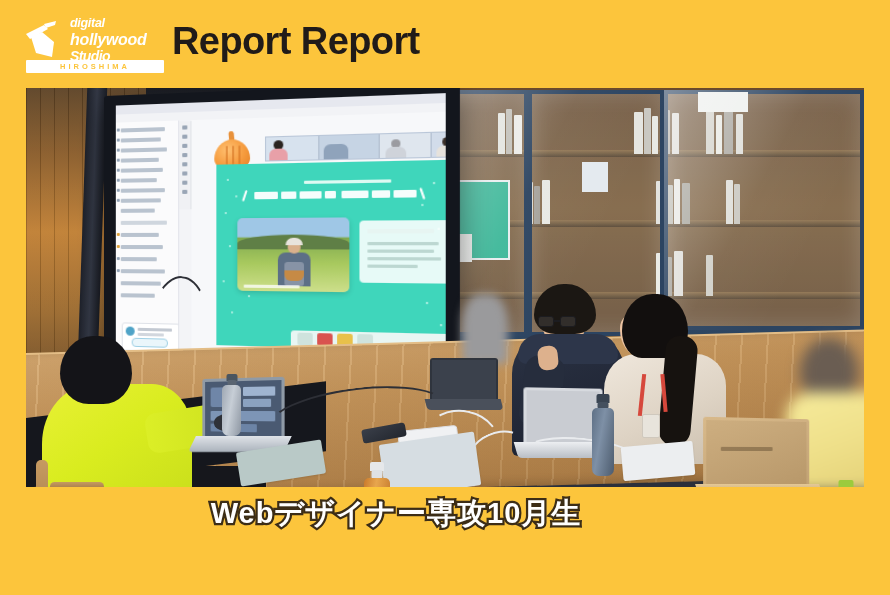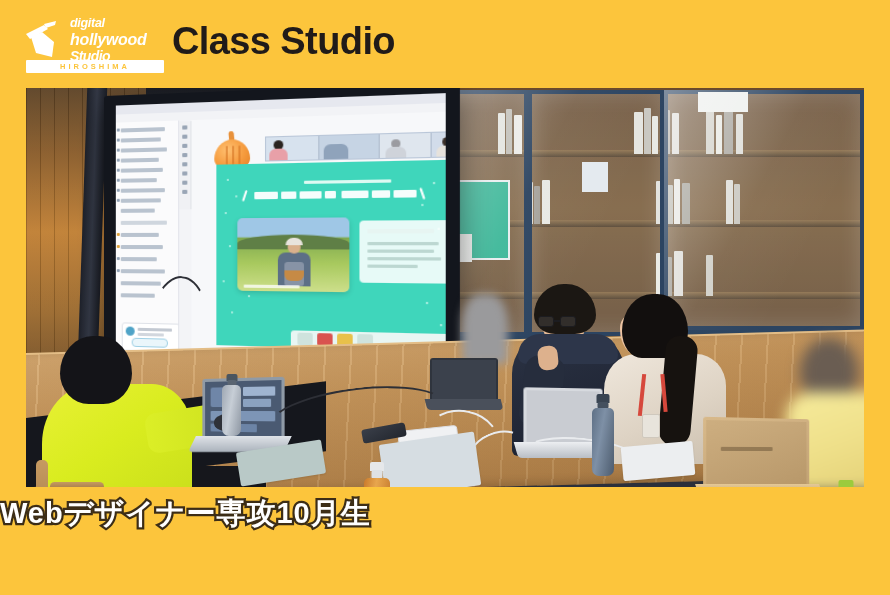--- a/index.html
+++ b/index.html
@@ -541,23 +541,23 @@
     background:linear-gradient(160deg,#3a3f49,#22262e); border-radius:3px;
   }
   .mouse {
     position:absolute; z-index:9;
     background:#2e3138; border-radius:50% 50% 45% 45%;
   }
 
   
   .caption {
     position:absolute;
-    left:0; top:492px;
+    left:10px; top:492px;
     width:772px;
-    text-align:left;
+    text-align:center;
   }
   .cap-line {
     display:block;
     font-size:29px;
     font-weight:bold;
     color:#ffffff;
     letter-spacing:1px;
     line-height:1.45;
     white-space:nowrap;
     -webkit-text-stroke: 4.5px #3d2e17;
@@ -585,21 +585,21 @@
       <div class="logo-words">
         <span class="logo-word w1">digital</span>
         <span class="logo-word w2">hollywood</span>
         <span class="logo-word w3">Studio</span>
       </div>
       <div class="logo-city">
         <span>HIROSHIMA</span>
       </div>
     </div>
 
-    <div class="report-title">Class Studio</div>
+    <div class="report-title">Report Report</div>
   </div>
 
   <div class="photo">
     <div class="photo-inner">
 
       <div class="wall-dark-top"></div>
       <div class="wall-wood"></div>
 
       <div class="shelf-wall">
         <div class="shelf-row" style="top:62px;"></div>

